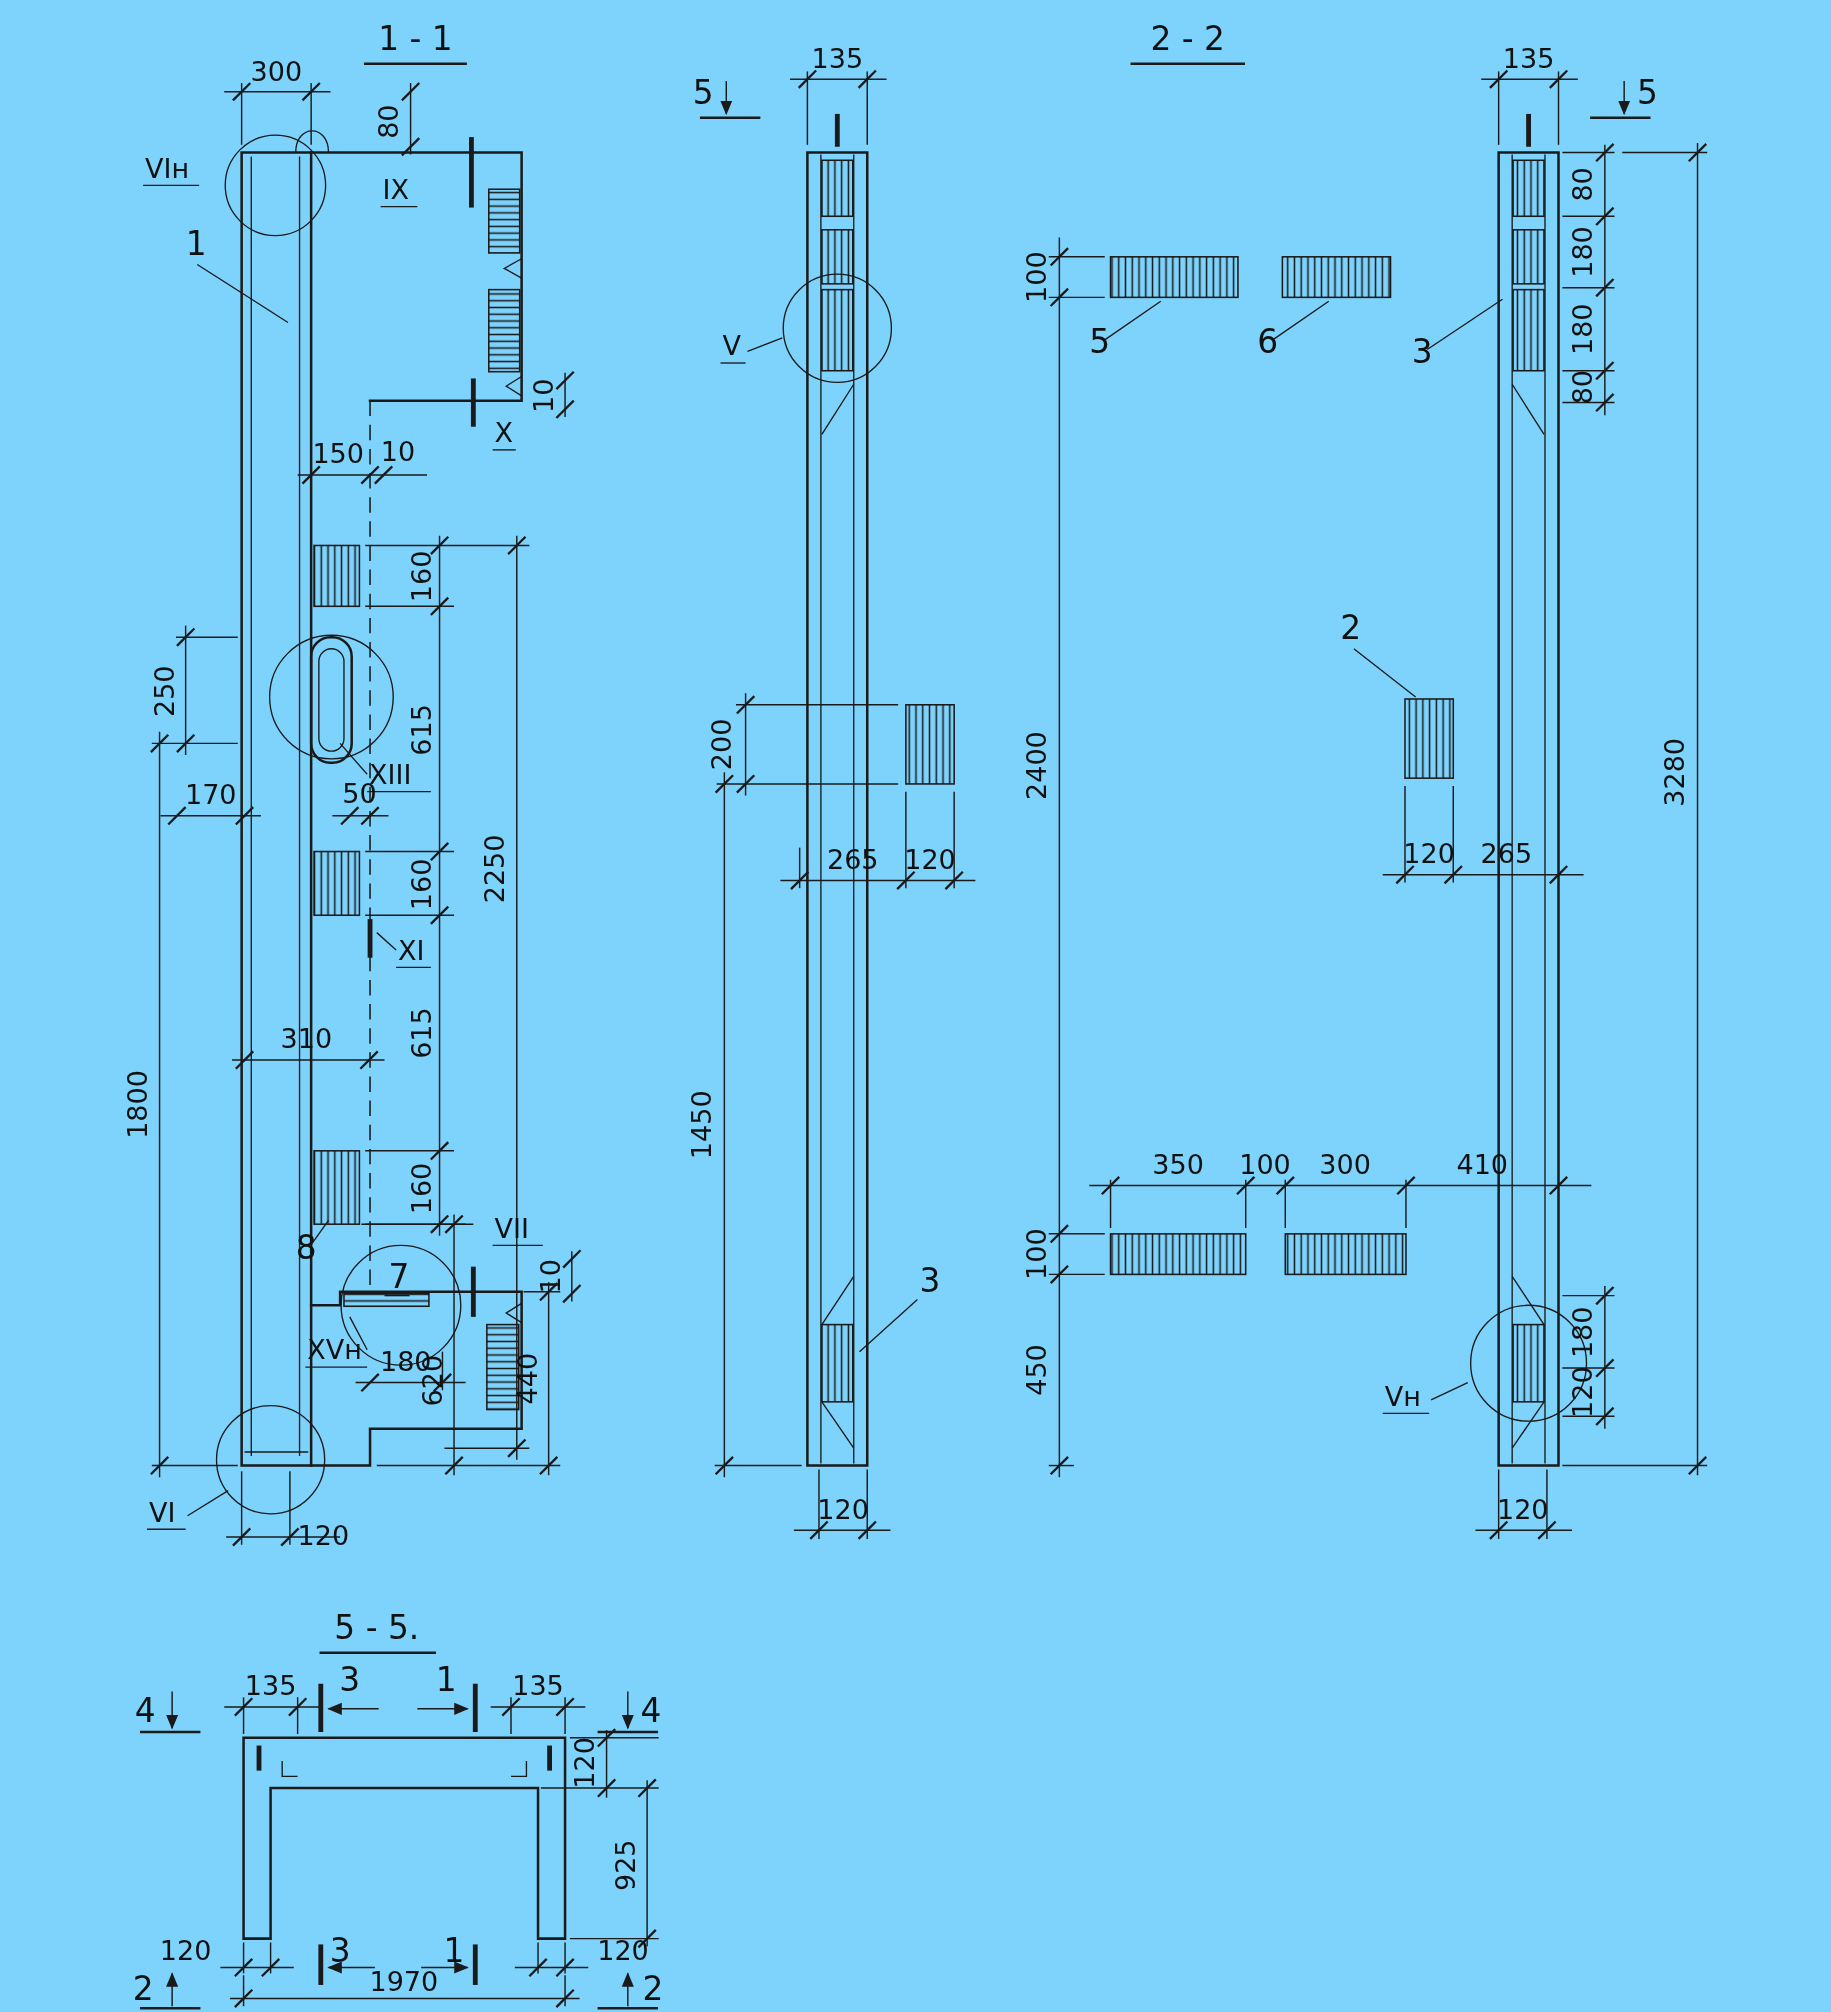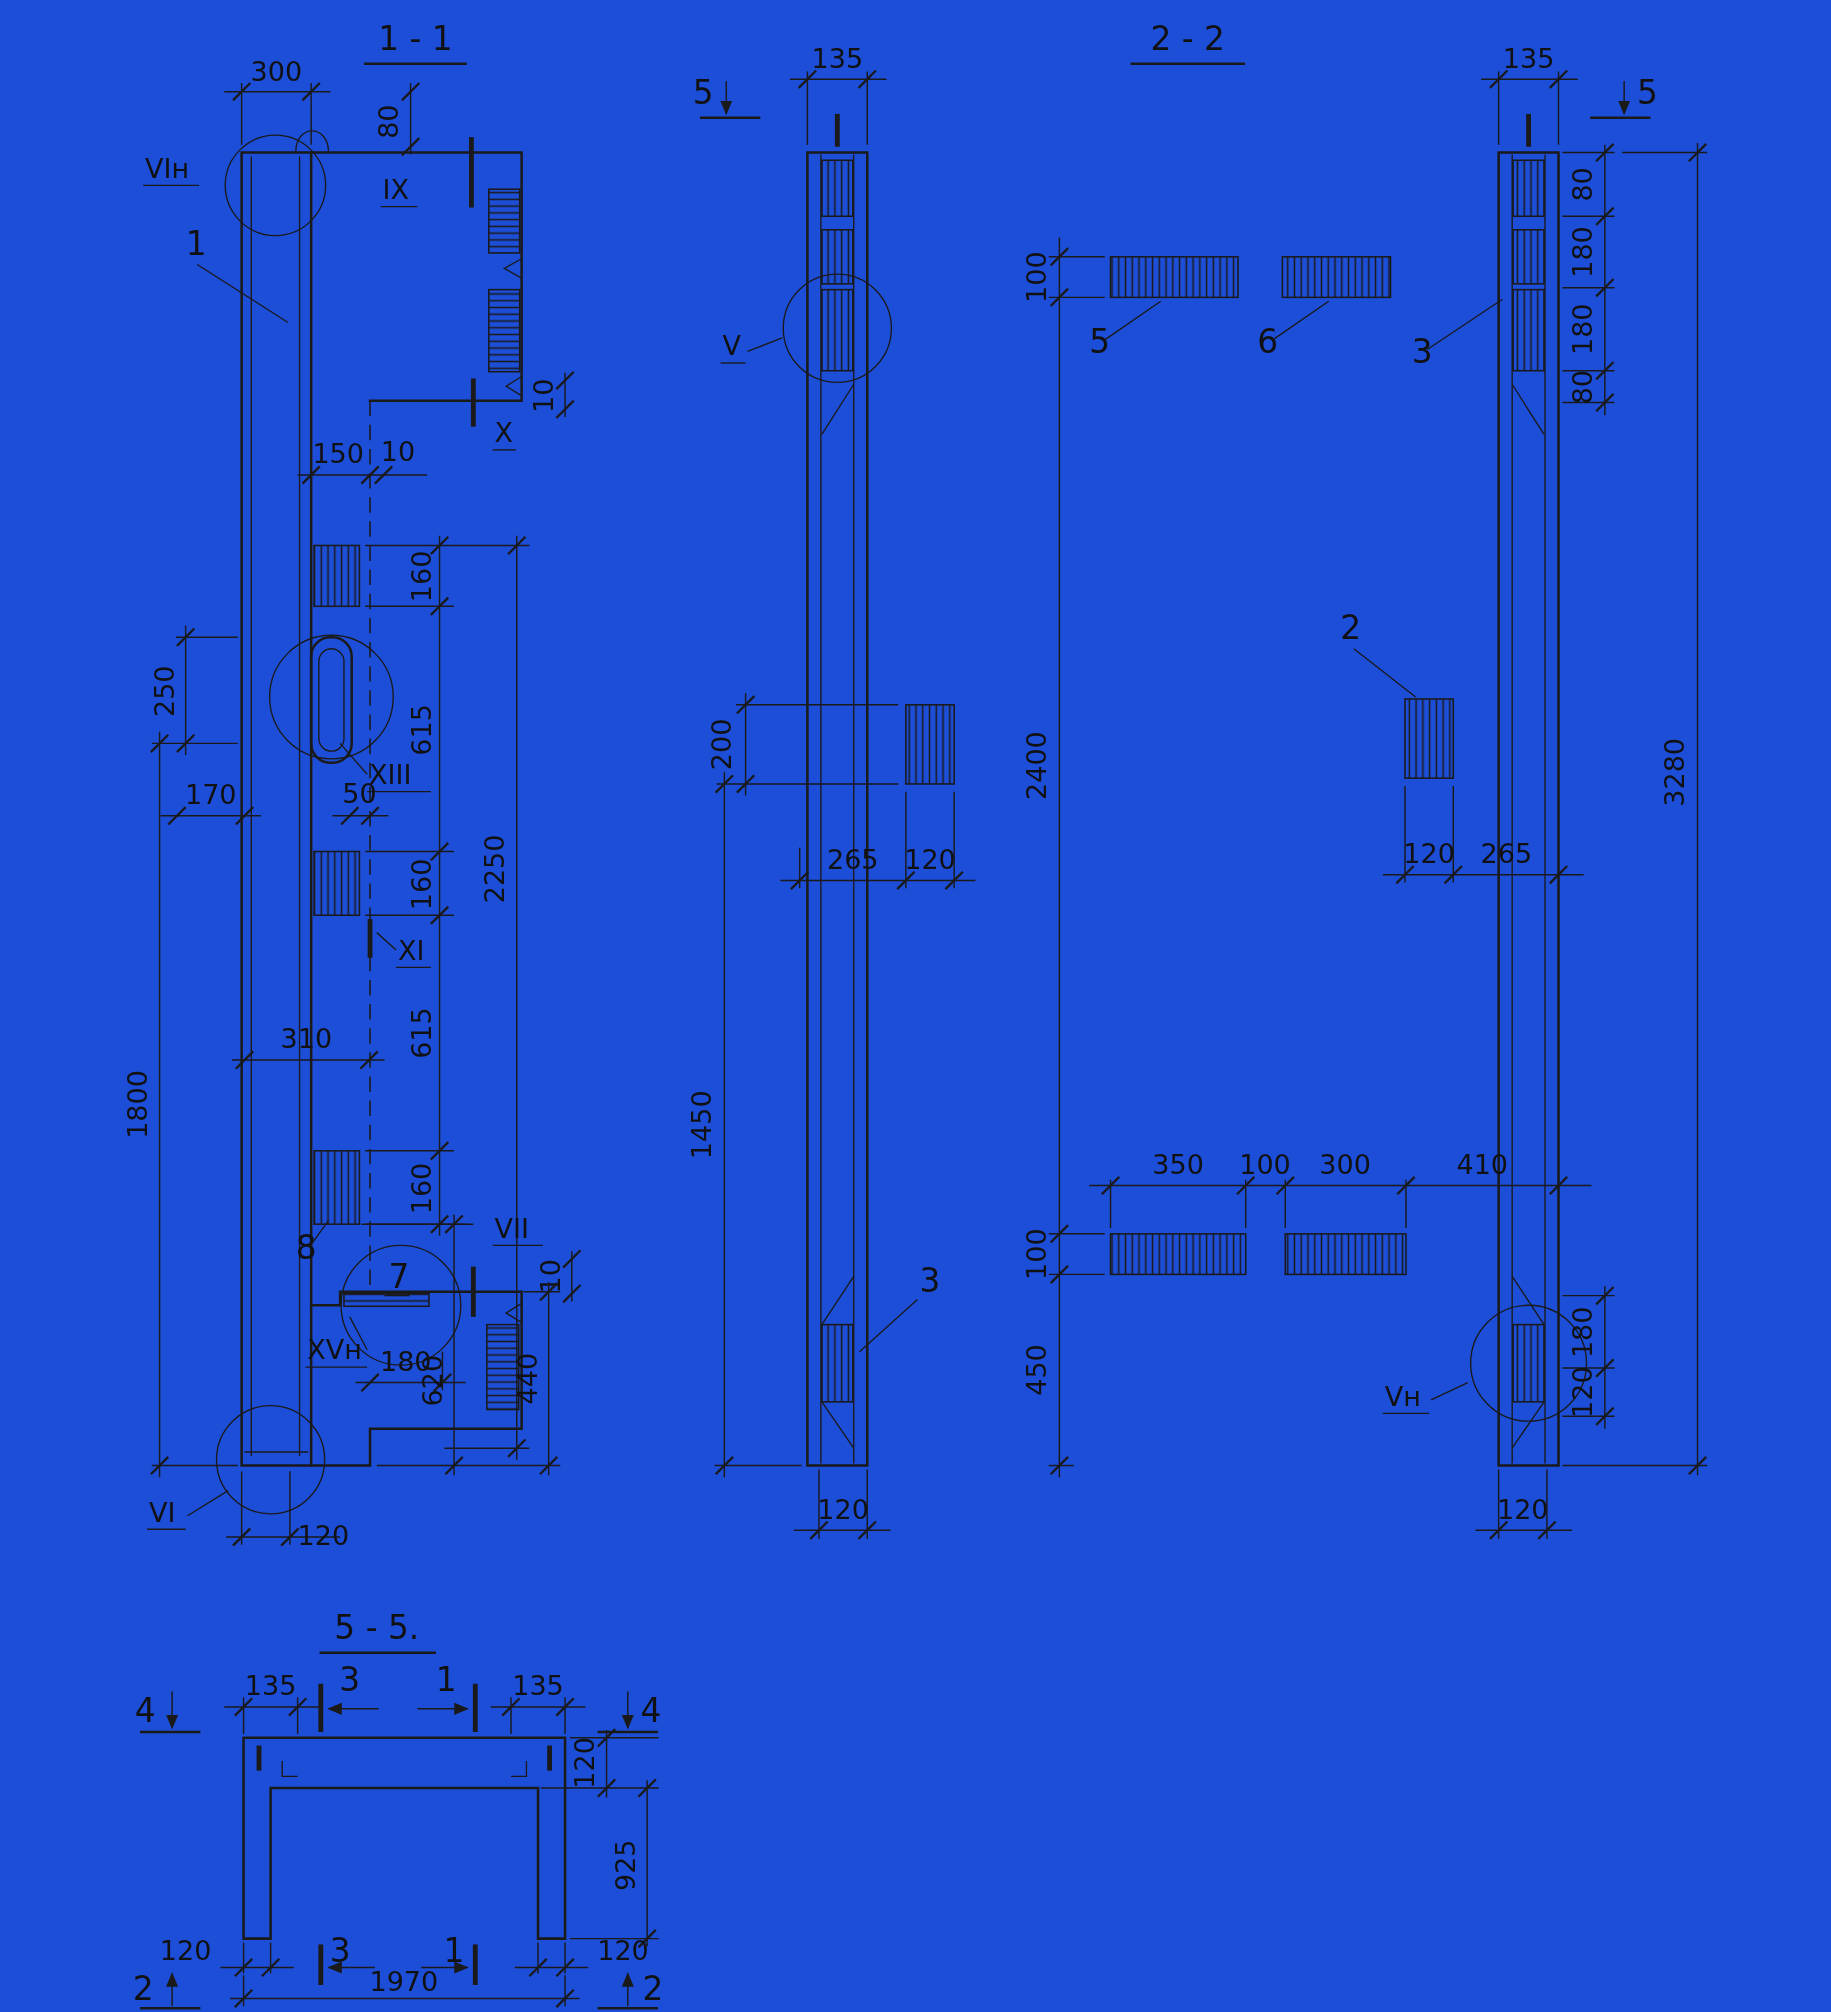--- a/index.html
+++ b/index.html
@@ -1,16 +1,16 @@
 <!DOCTYPE html>
 <html><head>
 <meta charset="utf-8">
 <style>
   html,body{margin:0;padding:0;background:#ffffff}
-  .sheet{width:1832px;height:2012px;background:#1d4ed8;position:relative;overflow:hidden}
+  .sheet{width:1832px;height:2012px;background:#7dd3fc;position:relative;overflow:hidden}
   svg{display:block}
   .ln{stroke:#1a1a1a;stroke-width:2.6;fill:none;stroke-linecap:square}
   .thin{stroke:#1a1a1a;stroke-width:1.4;fill:none}
   .dash{stroke:#1a1a1a;stroke-width:1.6;fill:none;stroke-dasharray:16 9}
   .dim{stroke:#1a1a1a;stroke-width:1.5;fill:none}
   .heavy{stroke:#1a1a1a;stroke-width:5;fill:none;stroke-linecap:butt}
   .hv{fill:url(#hatchV);stroke:#1a1a1a;stroke-width:1.6}
   .hh{fill:url(#hatchH);stroke:#1a1a1a;stroke-width:1.6}
   text{font-family:"DejaVu Sans",sans-serif;font-size:28px;fill:#111;}
   .t-title{font-size:34px}

